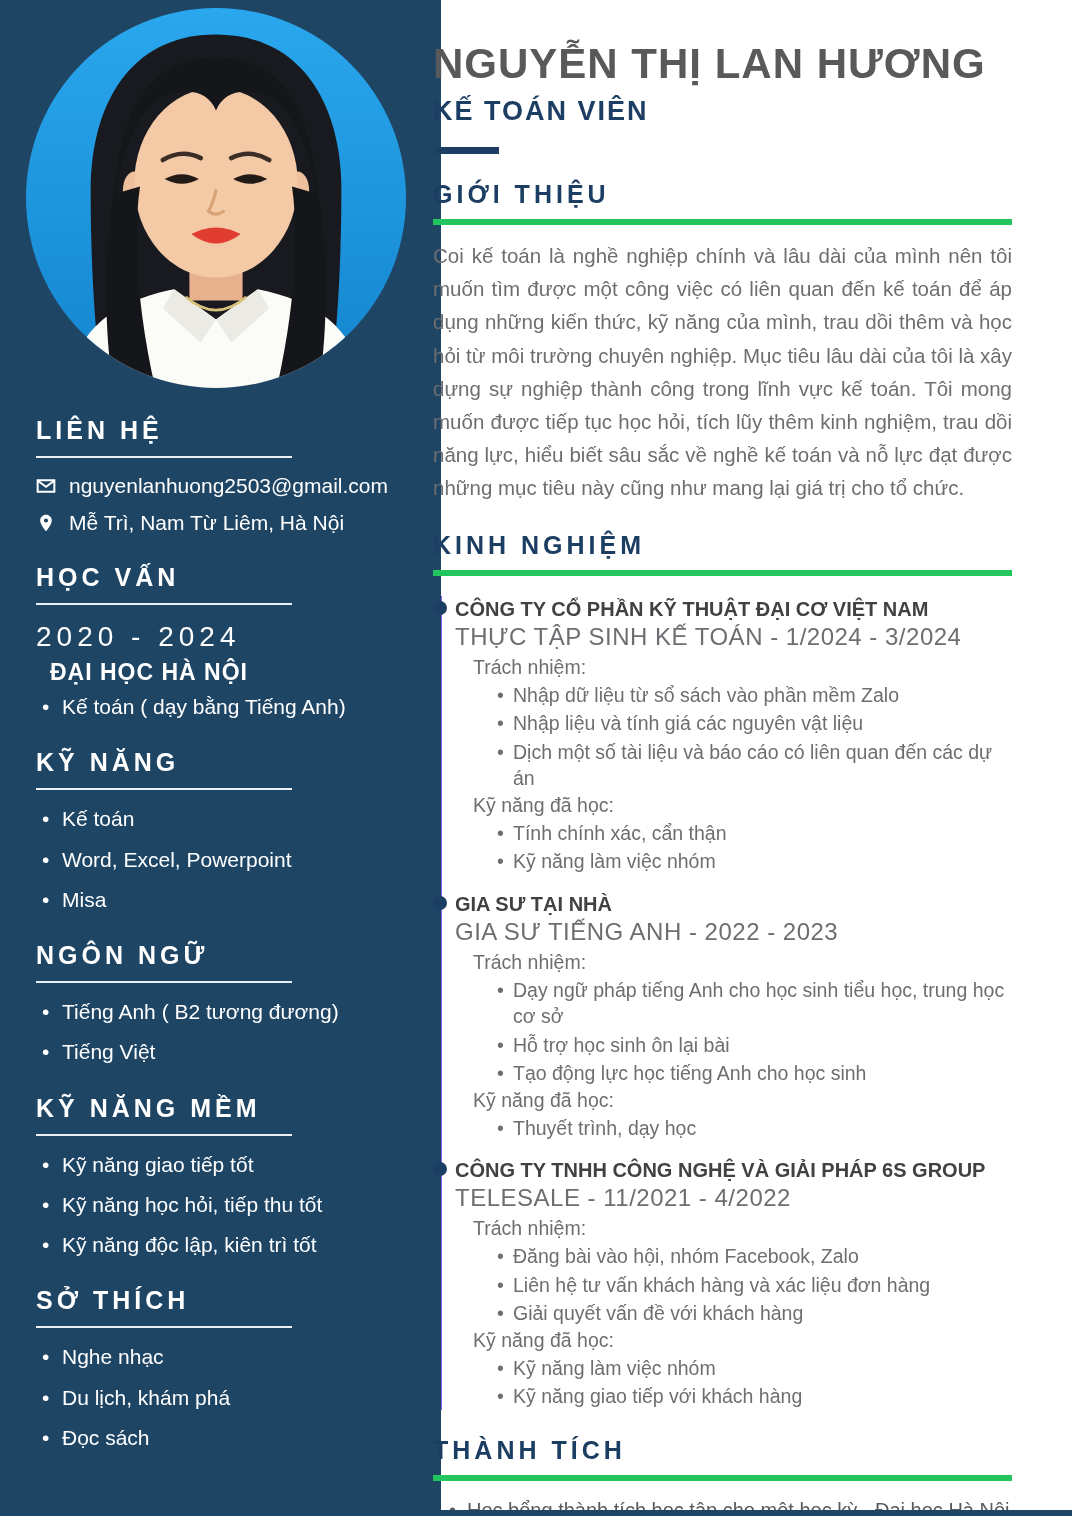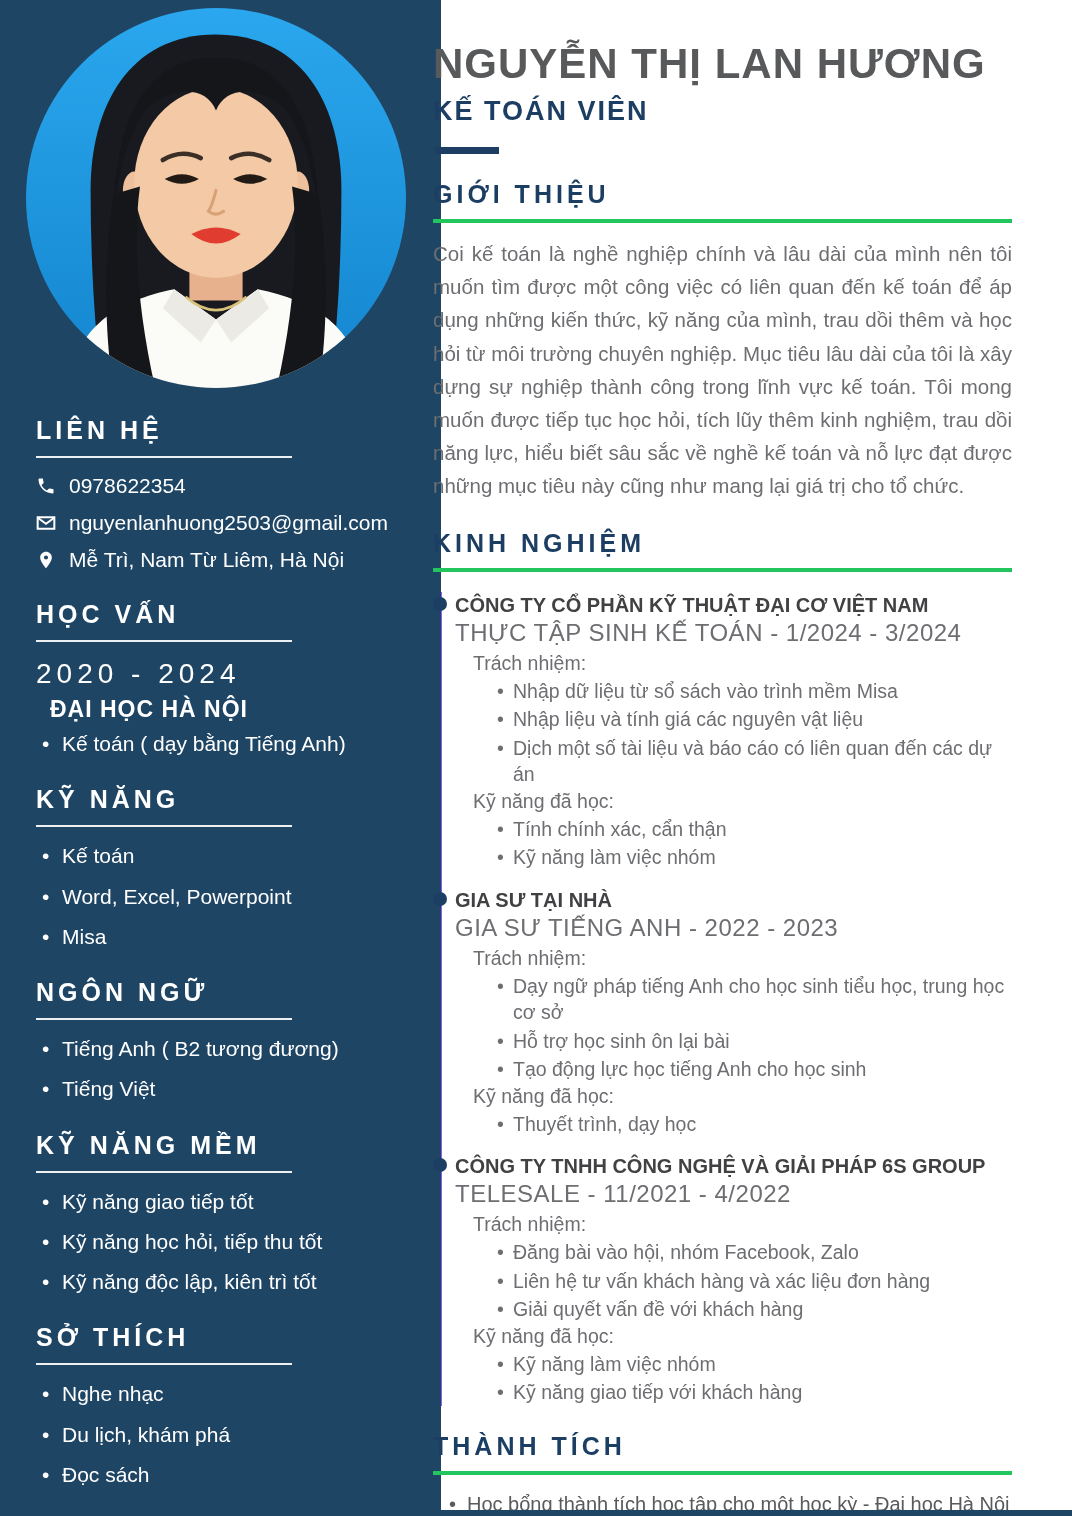--- a/index.html
+++ b/index.html
@@ -33,21 +33,21 @@
 
   
   .main { position:absolute; left:397px; top:0; width:627px; height:1516px;
           padding:40px 12px 0 36px; }
   h1.name { font-size:42px; font-weight:bold; color:#58595B; letter-spacing:1px; white-space:nowrap; }
   .job-title { font-size:27px; font-weight:bold; color:#1C3E63; letter-spacing:2px; margin-top:8px; }
   .title-bar { width:64px; height:7px; background:#1C3E63; margin:20px 0 0 2px; }
 
   .sec { margin-top:26px; }
   .sec-h { font-size:25px; font-weight:bold; color:#1C3E63; letter-spacing:4px;
-           padding-bottom:10px; border-bottom:4px solid #22c55e; margin-bottom:14px; }
+           padding-bottom:10px; border-bottom:6px solid #22c55e; margin-bottom:14px; }
   .about-text { font-size:20.5px; color:#6D6E71; line-height:1.62; text-align:justify; }
 
   .jobs { border-left:1px solid #8b5cf6; margin-left:8px; margin-top:20px; }
   .job { position:relative; padding-left:13px; }
   .job + .job { margin-top:16px; }
   .dot { position:absolute; left:-9px; top:5px; width:14px; height:14px;
          border-radius:50%; background:#1C3E63; }
   .company { font-size:20px; font-weight:bold; color:#414042; line-height:1.3; }
   .role { font-size:24px; color:#6D6E71; margin:1px 0 5px; letter-spacing:.5px; }
   .job-label { font-size:19.5px; color:#6D6E71; margin:2px 0 3px 18px; }
@@ -103,28 +103,20 @@
           <path d="M84 152 Q 100 166 116 152" stroke="#D9C27A" stroke-width="1.3" fill="none"></path>
         </g>
       </svg>
     </div>
 
     <section class="side-sec">
       <h2>LIÊN HỆ</h2>
       <div class="c-row">
         <span class="c-icon">
           <svg viewBox="0 0 24 24" fill="#fff">
-              <path d="M6.6 10.8c1.4 2.8 3.8 5.1 6.6 6.6l2.2-2.2c.3-.3.7-.4 1-.2 1.1.4 2.3.6 3.6.6.6 0 1 .4 1 1V20c0 .6-.4 1-1 1C10.8 21 3 13.2 3 4c0-.6.4-1 1-1h3.5c.6 0 1 .4 1 1 0 1.2.2 2.4.6 3.6.1.3 0 .7-.2 1l-2.3 2.2z"></path>
-            </svg>
-        </span>
-        <span>0978622354</span>
-      </div>
-      <div class="c-row">
-        <span class="c-icon">
-          <svg viewBox="0 0 24 24" fill="#fff">
               <path d="M2 5h20v14H2z" fill="none" stroke="#fff" stroke-width="2.4"></path>
               <path d="M2.5 6l9.5 7 9.5-7" fill="none" stroke="#fff" stroke-width="2.4"></path>
             </svg>
         </span>
         <span>nguyenlanhuong2503@gmail.com</span>
       </div>
       <div class="c-row">
         <span class="c-icon">
           <svg viewBox="0 0 24 24" fill="#fff">
               <path d="M12 2C8.1 2 5 5.1 5 9c0 5.2 7 13 7 13s7-7.8 7-13c0-3.9-3.1-7-7-7zm0 9.5A2.5 2.5 0 1 1 12 6.5a2.5 2.5 0 0 1 0 5z"></path>
@@ -195,21 +187,21 @@
       <h2 class="sec-h">KINH NGHIỆM</h2>
 
       <div class="jobs">
 
         <article class="job">
           <span class="dot"></span>
           <h3 class="company">CÔNG TY CỔ PHẦN KỸ THUẬT ĐẠI CƠ VIỆT NAM</h3>
           <div class="role">THỰC TẬP SINH KẾ TOÁN - 1/2024 - 3/2024</div>
           <div class="job-label">Trách nhiệm:</div>
           <ul class="job-list">
-            <li>Nhập dữ liệu từ sổ sách vào trình mềm Misa</li>
+            <li>Nhập dữ liệu từ sổ sách vào phần mềm Zalo</li>
             <li>Nhập liệu và tính giá các nguyên vật liệu</li>
             <li>Dịch một số tài liệu và báo cáo có liên quan đến các dự án</li>
           </ul>
           <div class="job-label">Kỹ năng đã học:</div>
           <ul class="job-list">
             <li>Tính chính xác, cẩn thận</li>
             <li>Kỹ năng làm việc nhóm</li>
           </ul>
         </article>
 

